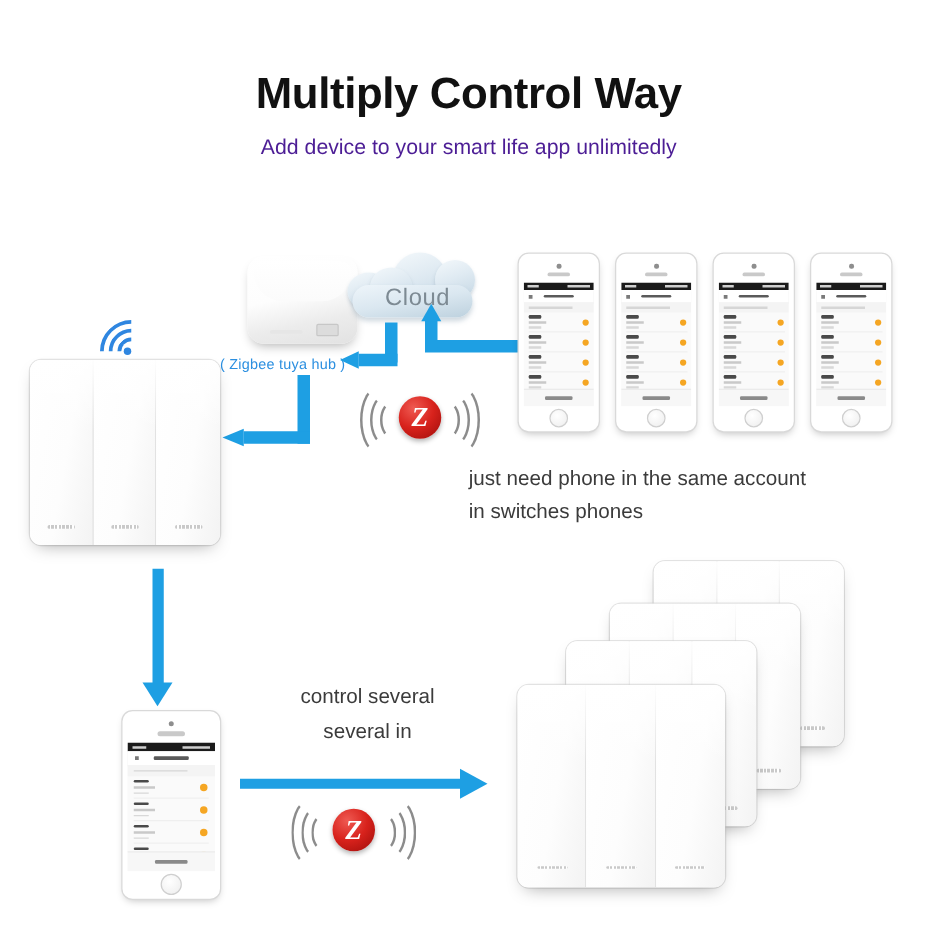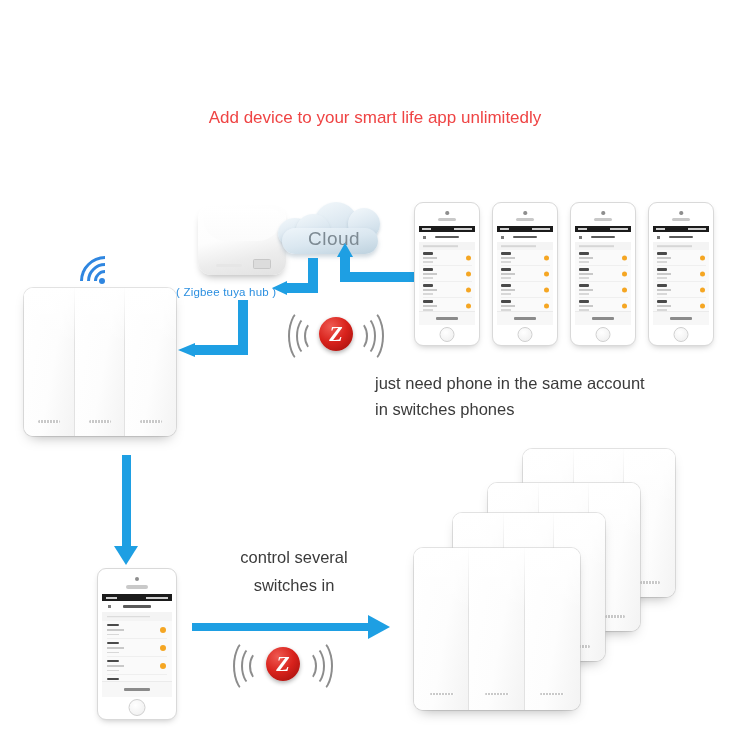--- a/index.html
+++ b/index.html
@@ -14,21 +14,21 @@
   .stage{position:absolute;left:0;top:0;width:750px;height:750px;}
   .abs{position:absolute;}
 
   
   #page-title{
     position:absolute;left:0;top:55px;width:750px;text-align:center;
     font-size:35px;font-weight:bold;letter-spacing:-0.3px;color:#111;
   }
   #page-subtitle{
     position:absolute;left:0;top:108px;width:750px;text-align:center;
-    font-size:17px;font-weight:400;color:#ef4444;
+    font-size:17px;font-weight:400;color:#4c1d95;
   }
 
   
   .body-text{font-size:16.5px;line-height:26px;color:#3b3b3b;}
   .center-text{text-align:center;}
 
   
   .arrow-blue{background:#1e9fe3;}
   .arrow-head{width:0;height:0;}
 
@@ -191,20 +191,21 @@
     border-top-color:transparent;border-bottom-color:transparent;
   }
   .zig .wv.l{border-right-color:transparent;}
   .zig .wv.r{border-left-color:transparent;}
 </style>
 </head>
 <body>
 
 <div class="stage">
 
+  <div id="page-title">Multiply Control Way</div>
   <div id="page-subtitle">Add device to your smart life app unlimitedly</div>
 
   <div class="wifi" style="left:80px;top:252px;width:50px;height:34px;">
     <div class="arc" style="left:0px;top:4px;width:44px;height:44px;"></div>
     <div class="arc" style="left:7px;top:11px;width:30px;height:30px;"></div>
     <div class="arc" style="left:14px;top:18px;width:16px;height:16px;"></div>
     <div class="dot" style="left:19px;top:26px;"></div>
   </div>
 
   <div class="hub" style="left:198px;top:205px;width:88px;height:70px;">
@@ -467,21 +468,21 @@
     <div class="home" style="bottom:3px;width:13px;height:13px;"></div>
   </div>
 
   <div class="body-text" style="left:375px;top:370px;width:350px;position:absolute;">
     <div>just need phone in the same account</div>
     <div>in switches phones</div>
   </div>
 
   <div class="body-text center-text" style="left:205px;top:543px;width:178px;position:absolute;line-height:28px;">
     <div>control several</div>
-    <div>switches in</div>
+    <div>several in</div>
   </div>
 
   <div class="phone" style="left:97px;top:568px;width:78px;height:150px;">
     <div class="cam" style="top:8px;width:4px;height:4px;"></div>
     <div class="earpiece" style="top:16px;width:22px;height:3.5px;"></div>
     <div class="screen" style="top:25px;bottom:22px;">
       <div class="statusbar" style="height:7px;">
         <div class="sb-l" style="left:4px;width:11px;"></div>
         <div class="sb-r" style="right:4px;width:22px;"></div>
       </div>

